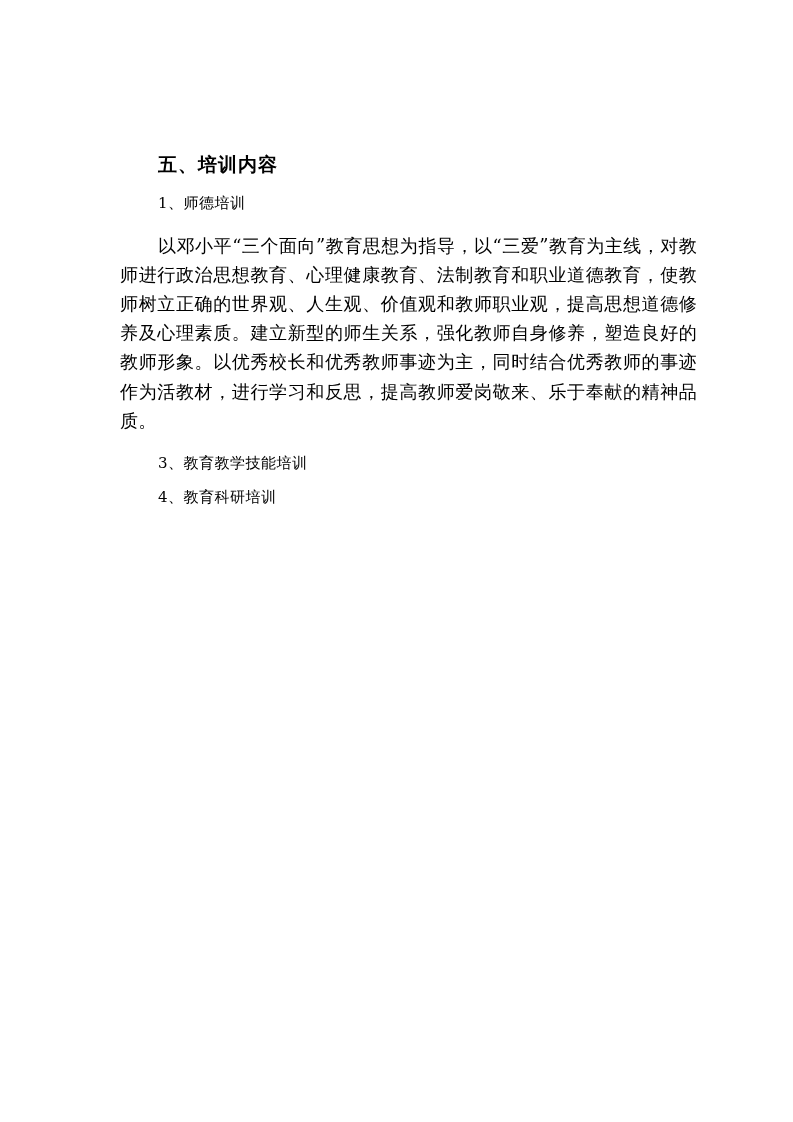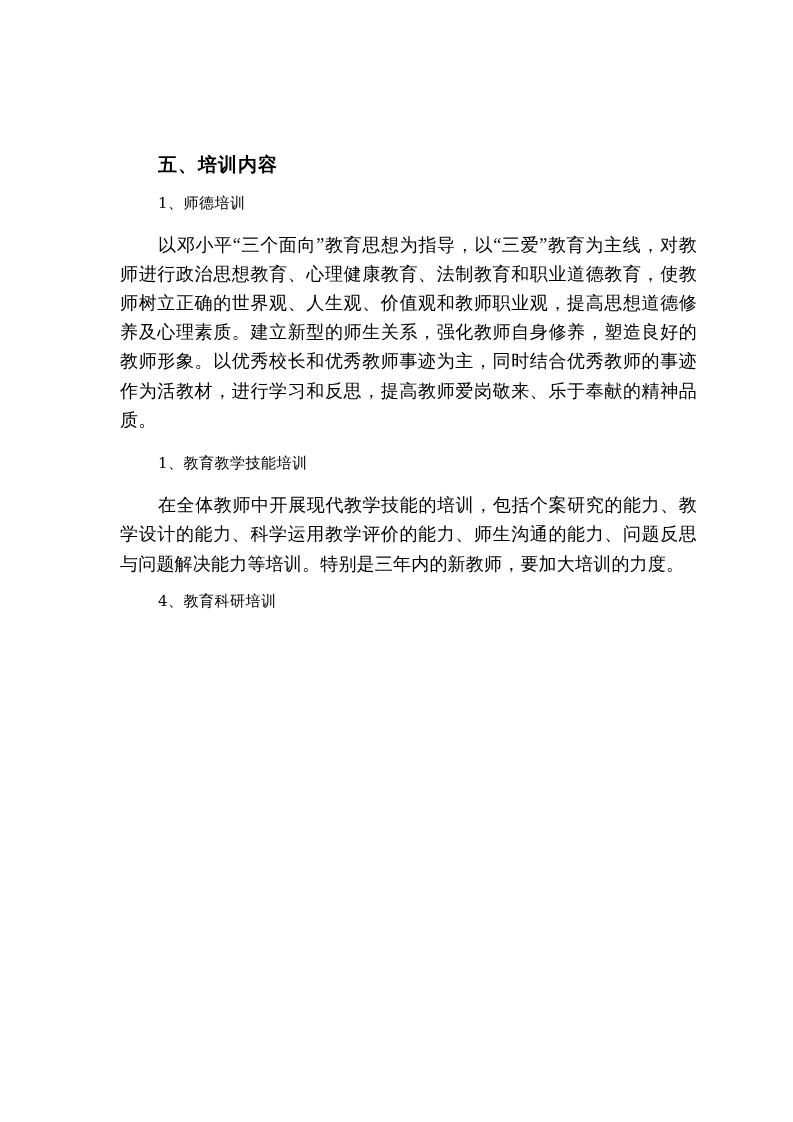--- a/index.html
+++ b/index.html
@@ -43,21 +43,20 @@
     font-family: "DejaVu Serif", "Liberation Serif", serif;
   }
   .para {
     font-size: 18px;
     margin: 16px 0 4px 0;
     text-indent: 38px;
     line-height: 1.62;
     text-align: justify;
     text-justify: inter-ideograph;
     letter-spacing: 0.2px;
-    font-family: Liberation Serif, serif;
   }
   .spacer-sm { height: 6px; }
 </style>
 </head>
 <body>
 
 <div class="page">
   <div class="doc-body">
 
     <h1 class="heading">五、培训内容</h1>
@@ -65,22 +64,21 @@
     <div class="subheading">1、师德培训</div>
 
     <p class="para">以邓小平“三个面向”教育思想为指导，以“三爱”教育为主线，对教师进行政治思想教育、心理健康教育、法制教育和职业道德教育，使教师树立正确的世界观、人生观、价值观和教师职业观，提高思想道德修养及心理素质。建立新型的师生关系，强化教师自身修养，塑造良好的教师形象。以优秀校长和优秀教师事迹为主，同时结合优秀教师的事迹作为活教材，进行学习和反思，提高教师爱岗敬来、乐于奉献的精神品质。</p>
 
     <div class="spacer-sm"></div>
 
 
 
     <div class="spacer-sm"></div>
 
-    <div class="subheading">1、教育教学技能培训</div>
+    <div class="subheading">3、教育教学技能培训</div>
 
-    <p class="para">在全体教师中开展现代教学技能的培训，包括个案研究的能力、教学设计的能力、科学运用教学评价的能力、师生沟通的能力、问题反思与问题解决能力等培训。特别是三年内的新教师，要加大培训的力度。</p>
 
     <div class="spacer-sm"></div>
 
     <div class="subheading">4、教育科研培训</div>
 
   </div>
 </div>
 
 </body></html>

